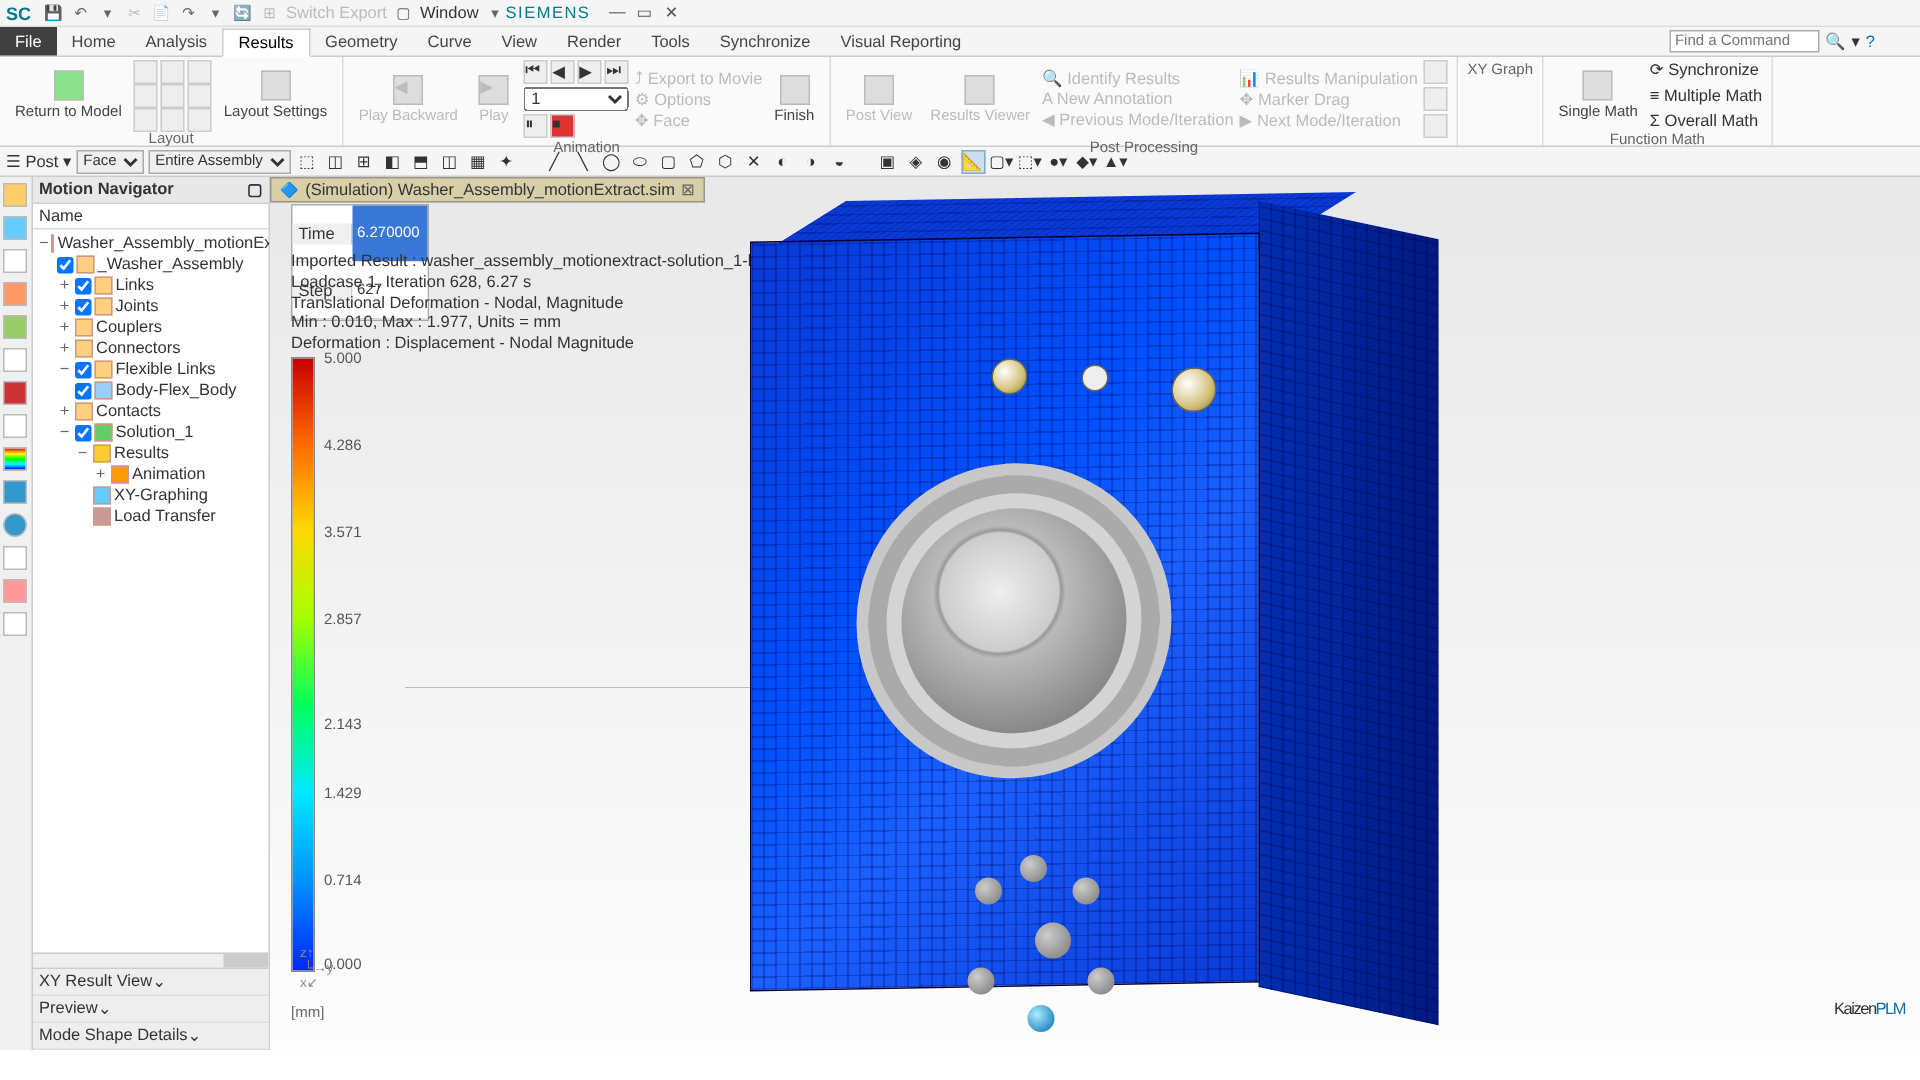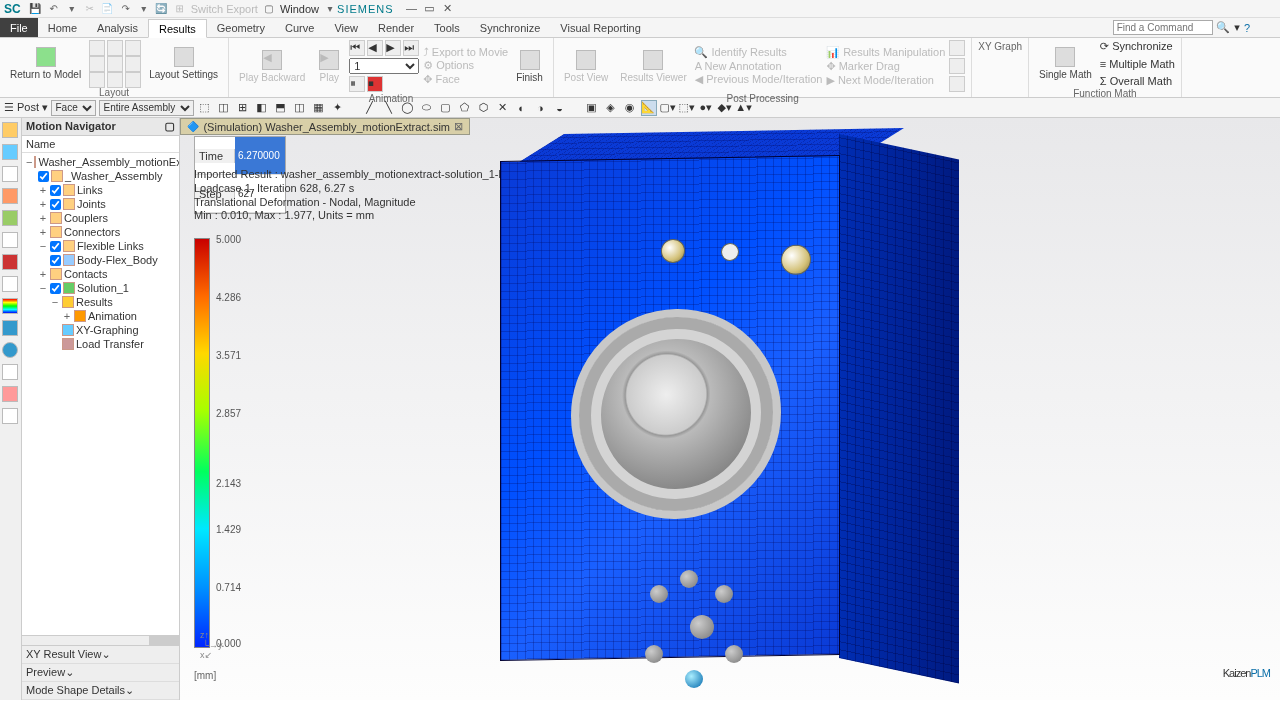--- a/index.html
+++ b/index.html
@@ -396,20 +396,21 @@
       <div class="row">
           <div class="lbl">Step</div>
           <input value="627" style="">
         </div>
     </div>
     <div class="info">
       <div>Imported Result : washer_assembly_motionextract-solution_1-body-flex_body</div>
         <div>Loadcase 1, Iteration 628, 6.27 s</div>
         <div>Translational Deformation - Nodal, Magnitude</div>
         <div>Min : 0.010, Max : 1.977, Units = mm</div>
+        <div>Deformation : Displacement - Nodal Magnitude</div>
     </div>
     <div class="legend">
       <div class="legend-bar"></div>
       <div class="legend-labels">
         <div style="top:-4px">5.000</div>
         <div style="top:54px">4.286</div>
         <div style="top:112px">3.571</div>
         <div style="top:170px">2.857</div>
         <div style="top:240px">2.143</div>
         <div style="top:286px">1.429</div>

